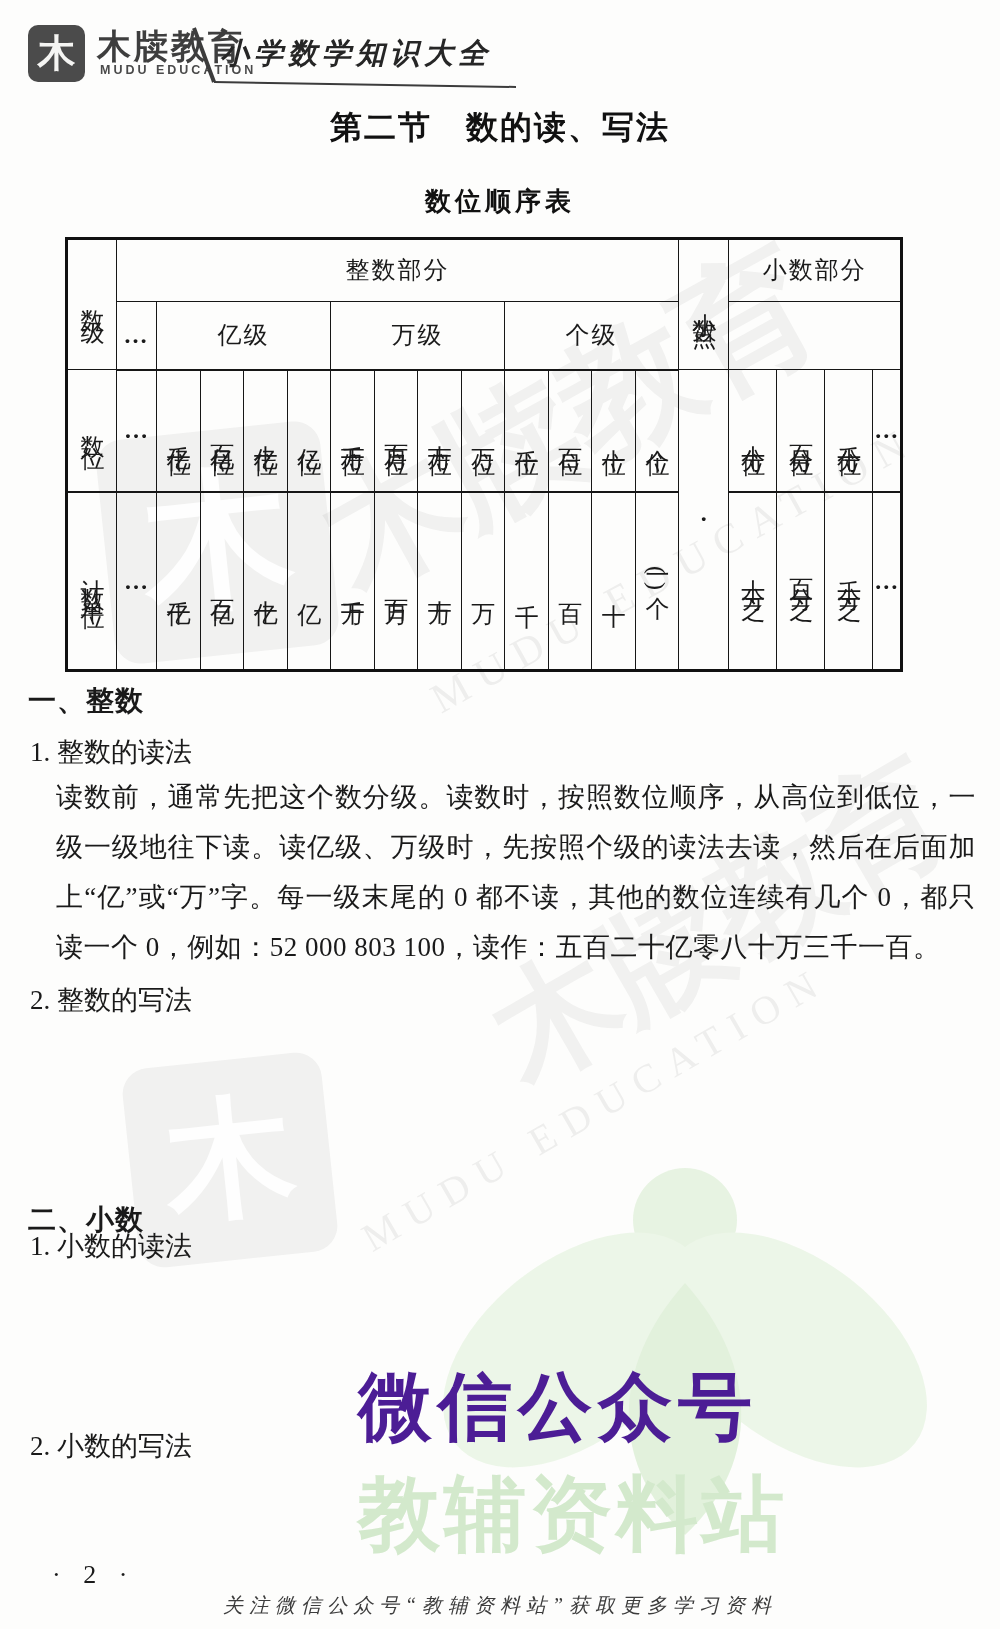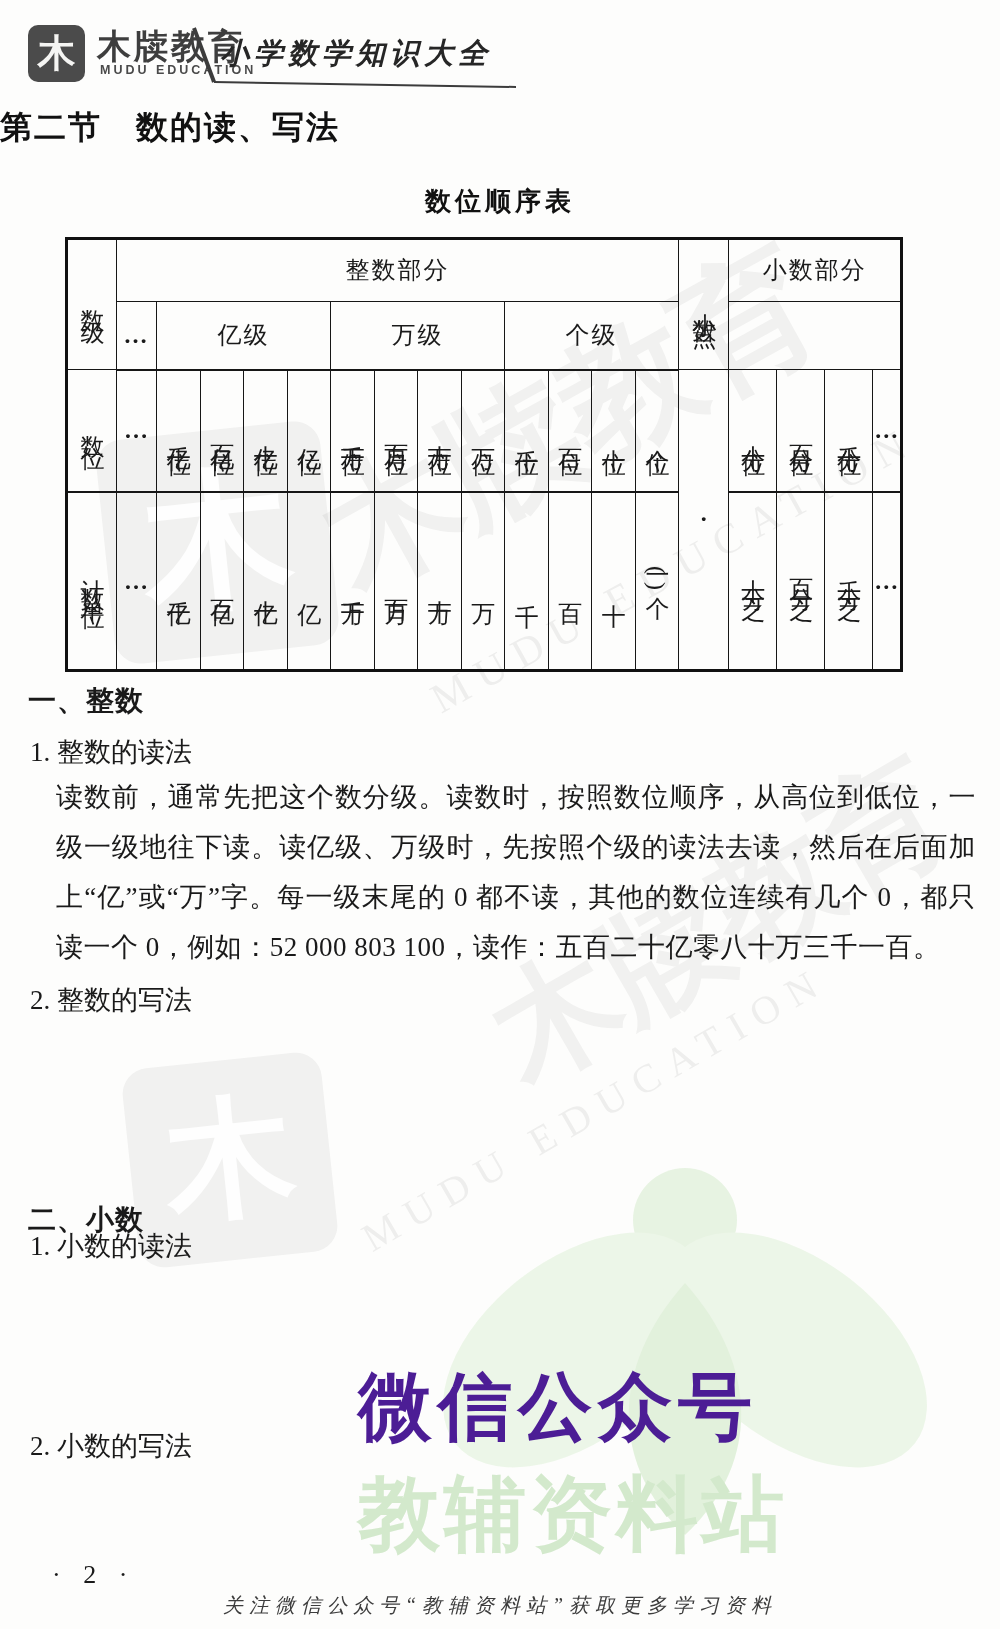--- a/index.html
+++ b/index.html
@@ -28,21 +28,21 @@
               color:#f5f5f3; font-family:"Liberation Sans",sans-serif;
               font-size:38px; font-weight:bold; }
   .brand { left:97px; top:24px; font-family:"Liberation Sans",sans-serif;
            font-size:34px; font-weight:bold; color:#3e3e3e; letter-spacing:3px; }
   .brand-sub { left:100px; top:63px; font-family:"Liberation Sans",sans-serif;
                font-size:12.5px; font-weight:bold; color:#4a4a4a; letter-spacing:3px; }
   .tagline { left:220px; top:34px; font-family:"Liberation Sans",sans-serif;
              font-size:29px; font-weight:bold; color:#262626; letter-spacing:5px;font-style:italic; }
 
   
-  .main-title { left:0; top:106px; width:100%; text-align:left;
+  .main-title { left:0; top:106px; width:100%; text-align:center;
                 font-family:"Liberation Sans",sans-serif; font-size:32px;
                 font-weight:bold; letter-spacing:2px; color:#111; }
   .table-caption { left:0; top:184px; width:100%; text-align:center;
                    font-family:"Liberation Sans",sans-serif; font-size:26px;
                    font-weight:bold; letter-spacing:4px; color:#111; }
 
   
   .tbl-wrap { left:65px; top:237px; width:835px; height:435px; }
   table.pv { width:100%; height:100%; border-collapse:collapse; table-layout:fixed;
              border:3px solid #111; }

